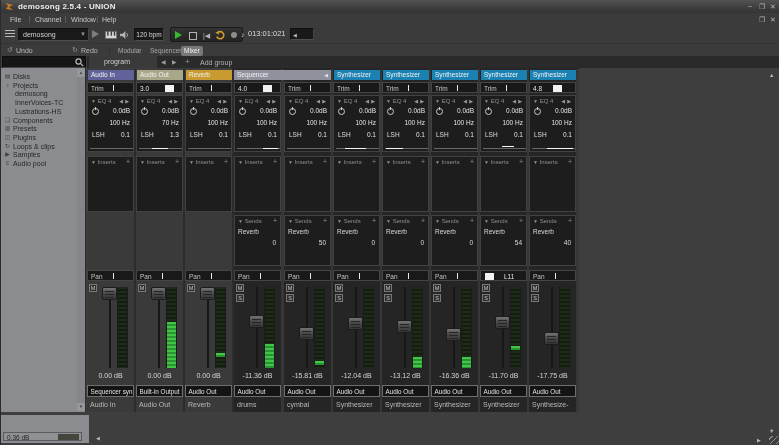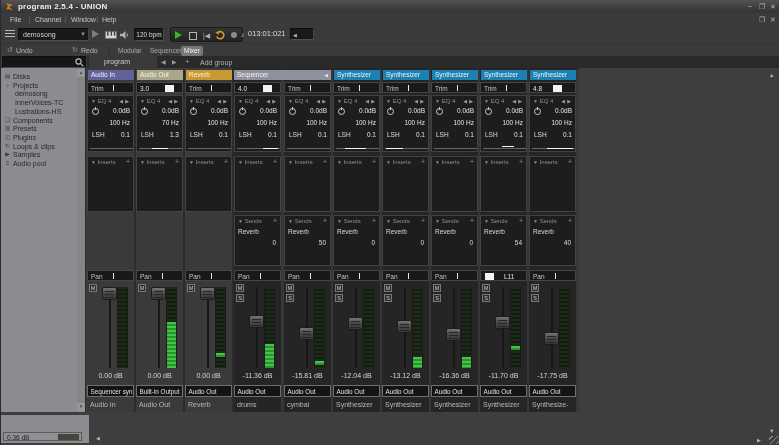--- a/index.html
+++ b/index.html
@@ -120,21 +120,21 @@
 </style>
 </head>
 <body>
 
 <div id="stage">
 
   <div id="titlebar" class="abs">
     <svg id="app-icon" class="abs" width="9" height="9" viewBox="0 0 9 9">
       <polygon points="1,1 8,3 4,5 8,8 1,7 3,4" fill="#c87820"></polygon>
     </svg>
-    <div id="title-text" class="abs">program 2.5.4 - UNION</div>
+    <div id="title-text" class="abs">demosong 2.5.4 - UNION</div>
     <div class="abs winbtn" style="left:747px;top:2px;">–</div>
     <div class="abs winbtn" style="left:758px;top:3px;">❐</div>
     <div class="abs winbtn" style="left:769px;top:3px;">✕</div>
   </div>
 
   <div id="menubar" class="abs"></div>
   <div class="abs menu-item" style="left:9px;">File</div>
   <div class="abs menu-sep" style="left:28px;"></div>
   <div class="abs menu-item" style="left:34px;">Channel</div>
   <div class="abs menu-sep" style="left:64px;"></div>

